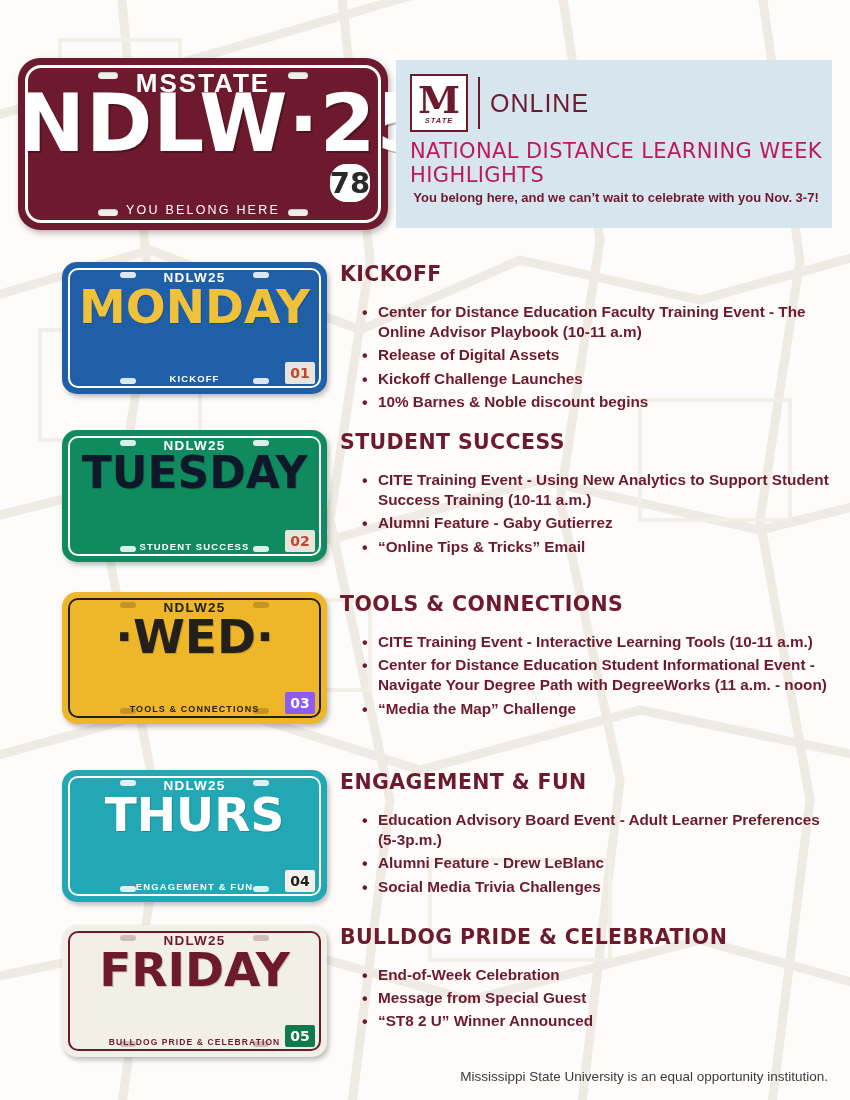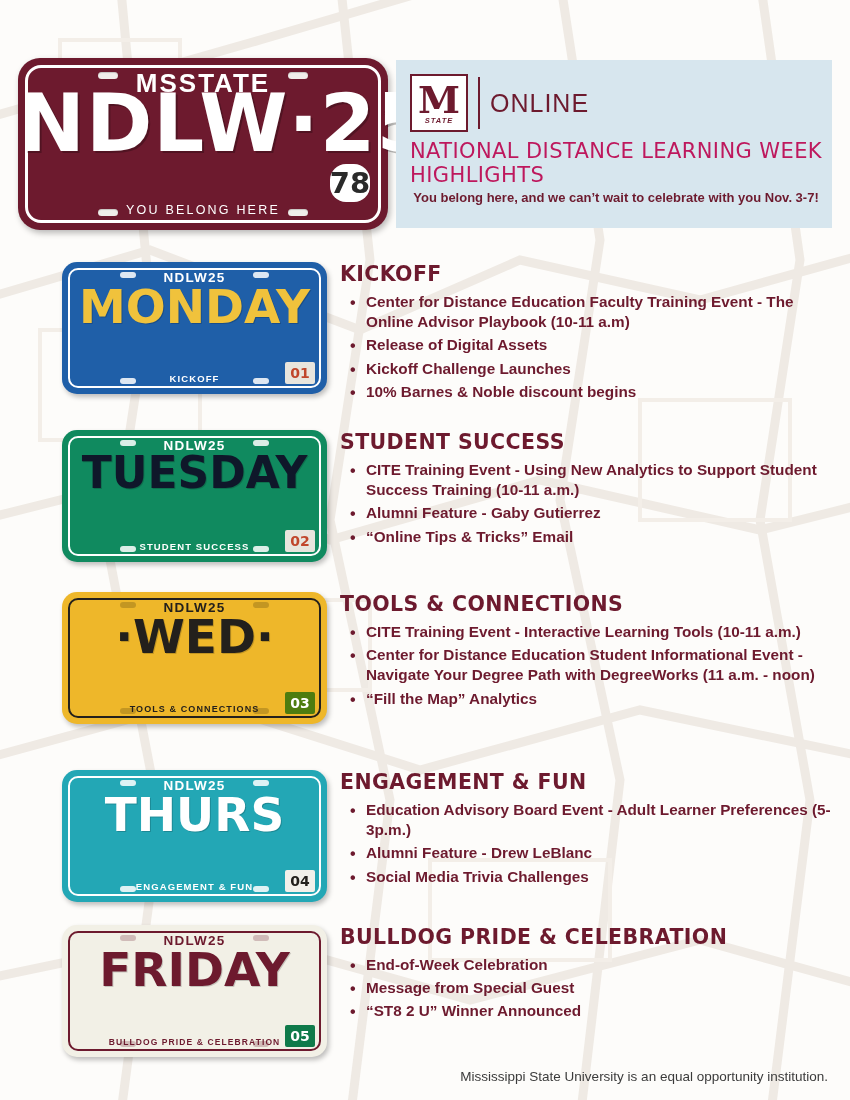--- a/index.html
+++ b/index.html
@@ -167,21 +167,21 @@
     border-radius:2px;
   }
   .bolt-s { position:absolute; width:16px; height:6px; background:rgba(255,255,255,.85); border-radius:3px; }
 
   .content { position:absolute; left:340px; top:0; width:508px; }
   .day-title {
     color:#6d1a2e; font-weight:bold; font-size:20.5px;
     letter-spacing:.4px; margin:0 0 6px 0;
     font-family:"DejaVu Sans", sans-serif;
   }
-  ul.bullets { margin:4px; padding:0 0 0 20px; list-style:none; }
+  ul.bullets { margin:16px; padding:0 0 0 20px; list-style:none; }
   ul.bullets li {
     position:relative; color:#6d1a2e;
     font-size:15.3px; line-height:1.32; font-weight:bold;
     margin-bottom:3px; padding-left:2px;
   }
   ul.bullets li::before {
     content:"\2022"; position:absolute; left:-14px; top:0;
     font-size:16px;
   }
 
@@ -309,28 +309,28 @@
   <div class="day-row" style="top:592px;">
     <div class="plate dark-text" style="background:#eeb72a;">
       <div class="plate-inner"></div>
       <span class="bolt-s" style="left:58px; top:10px;"></span>
       <span class="bolt-s" style="right:58px; top:10px;"></span>
       <span class="bolt-s" style="left:58px; bottom:10px;"></span>
       <span class="bolt-s" style="right:58px; bottom:10px;"></span>
       <div class="plate-top">NDLW25</div>
       <div class="plate-main">·WED·</div>
       <div class="plate-bottom" style="font-size:9px;">TOOLS &amp; CONNECTIONS</div>
-      <div class="plate-sticker" style="background:#4d7c0f;color:#ffffff;">03</div>
+      <div class="plate-sticker" style="background:#8b5cf6;color:#ffffff;">03</div>
     </div>
     <div class="content">
       <div class="day-title">TOOLS &amp; CONNECTIONS</div>
       <ul class="bullets">
         <li>CITE Training Event - Interactive Learning Tools (10-11 a.m.)</li>
         <li>Center for Distance Education Student Informational Event - Navigate Your Degree Path with DegreeWorks (11 a.m. - noon)</li>
-        <li>“Fill the Map” Analytics</li>
+        <li>“Media the Map” Challenge</li>
       </ul>
     </div>
   </div>
 
   <div class="day-row" style="top:770px;">
     <div class="plate" style="background:#23a7b5;">
       <div class="plate-inner"></div>
       <span class="bolt-s" style="left:58px; top:10px;"></span>
       <span class="bolt-s" style="right:58px; top:10px;"></span>
       <span class="bolt-s" style="left:58px; bottom:10px;"></span>

